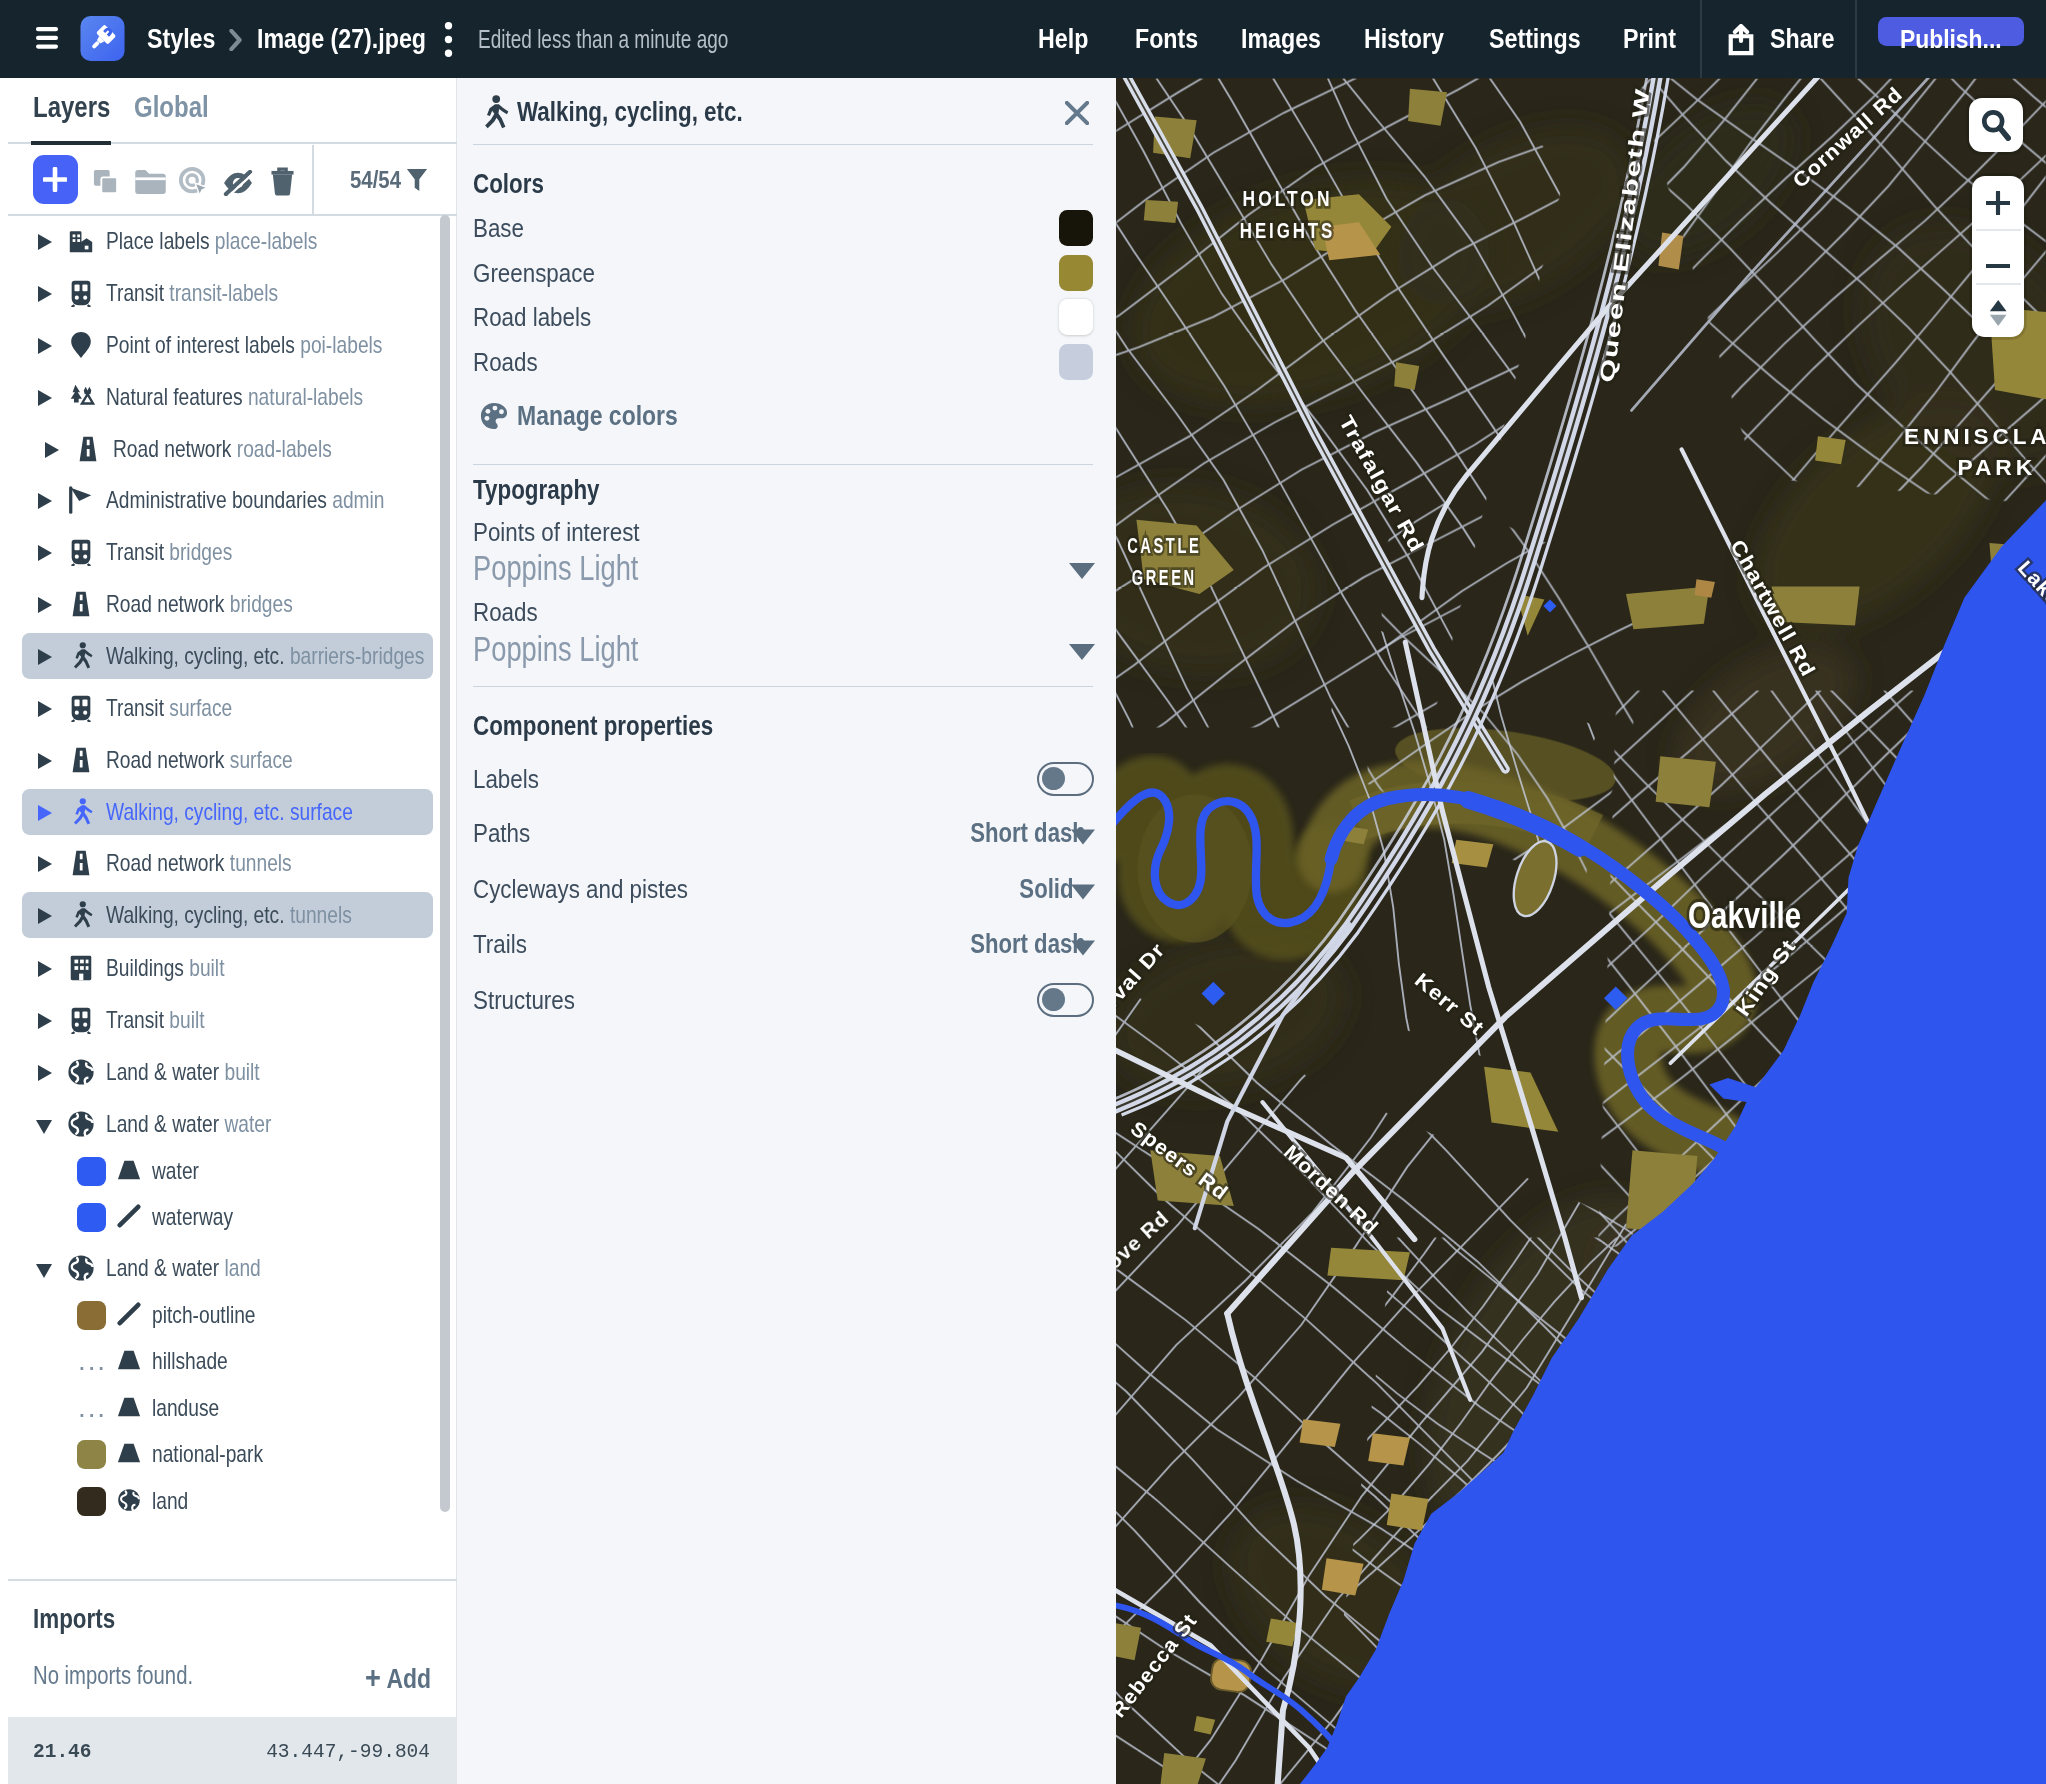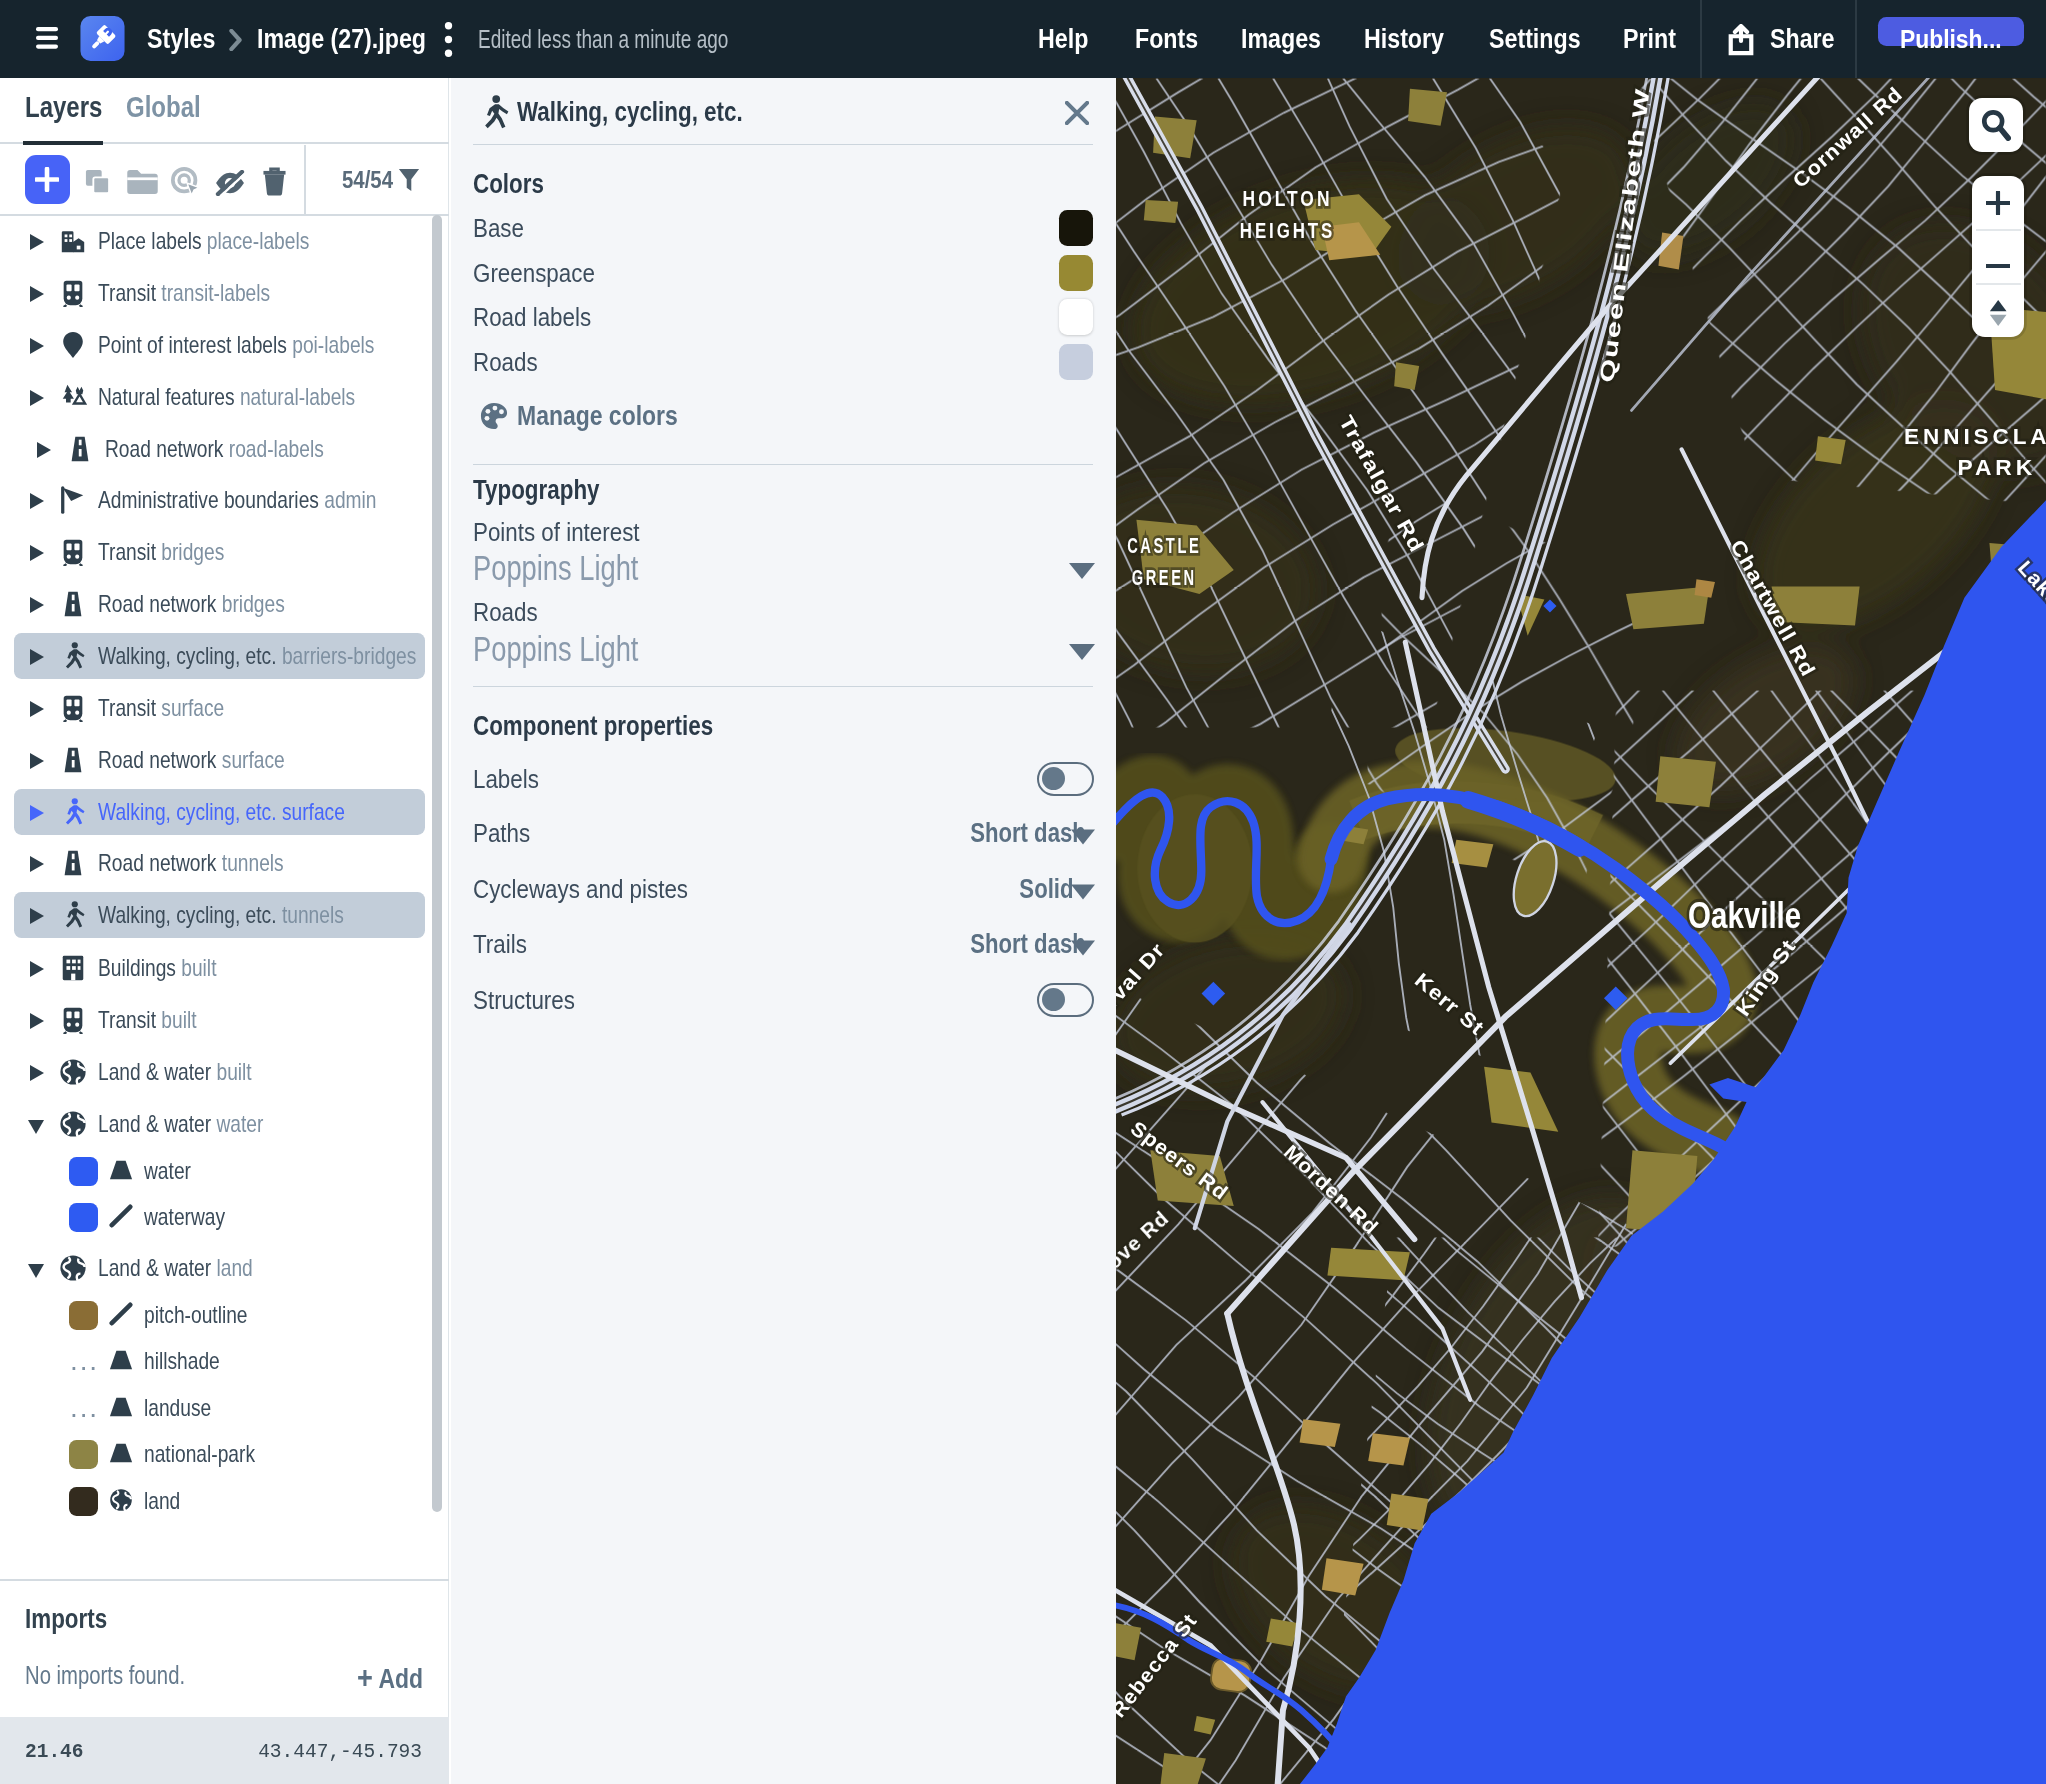--- a/index.html
+++ b/index.html
@@ -7,21 +7,21 @@
     font-family:"Liberation Sans", sans-serif; }
   .abs { position:absolute; }
   
   #topbar { position:absolute; left:0; top:0; width:2046px; height:78px;
     background:#16242d; color:#fff; z-index:30; }
   .nav { position:absolute; top:0; height:78px; line-height:78px;
     font-size:27px; font-weight:bold; color:#fff; white-space:nowrap;
     transform-origin:left center; transform:scaleX(.86); }
   .tdiv { position:absolute; top:0; width:1.9px; height:78px; background:#2c3a43; }
   
-  #sidebar { position:absolute; left:0; top:78px; width:449px; height:1707px;
+  #sidebar { position:absolute; left:8px; top:78px; width:449px; height:1707px;
     background:#fff; border-right:1.9px solid #dfe5e9; z-index:20;text-decoration:underline; }
   .layer-row { position:absolute; left:0; width:427px; height:46px; }
   .hl { position:absolute; left:14px; top:0; width:411px; height:46px;
     background:#c2cdd9; border-radius:7.4px; }
   .arrow { position:absolute; left:30px; top:16px; width:0; height:0;
     border-left:14px solid #2e3e4a; border-top:8.3px solid transparent;
     border-bottom:8.3px solid transparent; }
   .arrow.open { border-left:8.3px solid transparent; border-right:8.3px solid transparent;
     border-top:14px solid #2e3e4a; border-bottom:none; left:28px; top:18.6px; }
   .rname { position:absolute; left:98px; top:0; height:46px; line-height:46px;
@@ -415,21 +415,21 @@
   <div class="abs" style="left:432px;top:137px;width:10.2px;height:1297px;background:#c3c9cf;border-radius:5.6px;"></div>
 
   <div class="abs" style="left:0;top:1501px;width:449px;height:1.9px;background:#d4dbe1;"></div>
   <div class="abs" style="left:25px;top:1525px;font-size:28px;font-weight:bold;color:#32424e;transform-origin:left top;transform:scaleX(.8);">Imports</div>
   <div class="abs" style="left:25px;top:1582px;font-size:26px;color:#64798c;transform-origin:left top;transform:scaleX(.78);">No imports found.</div>
   <div class="abs" style="left:357px;top:1581px;font-size:27px;font-weight:bold;color:#5b7083;transform-origin:left top;transform:scaleX(.85);">
     <span style="font-size:32px;">+</span> Add</div>
   <div class="abs" style="left:0;top:1639px;width:449px;height:68px;background:#e2e7ec;
        font-family:'Liberation Mono',monospace;color:#3a4a55;font-size:19.5px;">
     <span class="abs" style="left:25px;top:24px;font-weight:bold;">21.46</span>
-    <span class="abs" style="right:27px;top:24px;">43.447,-45.793</span>
+    <span class="abs" style="right:27px;top:24px;">43.447,-99.804</span>
   </div>
 </div>
 
 <div id="panel">
   <svg class="abs" style="left:28px;top:16.7px" width="30" height="35" viewBox="0 0 16 19">
     <circle cx="9.2" cy="2.2" r="2.1" fill="#2e3e4a"></circle>
     <path d="M8.6 5 L5.6 7.2 L4.2 10.8 L5.8 11.4 L7 8.6 L8.2 10.2 L6.4 13.2 L3.2 16.6 L4.6 18 L8.2 14.4 L9.4 12.4 L10.6 14 L12.4 18 L14.2 17.2 L12.2 12.6 L10.4 10 L10.8 7.6 L12.6 9 L15 10.4 L15.8 9 L13 7 L10.6 5 Z" fill="#2e3e4a"></path>
   </svg>
   <div class="phead" style="top:34px;left:66px;">Walking, cycling, etc.</div>
   <svg class="abs" style="left:614px;top:23px" width="24" height="24" viewBox="0 0 26 26">

